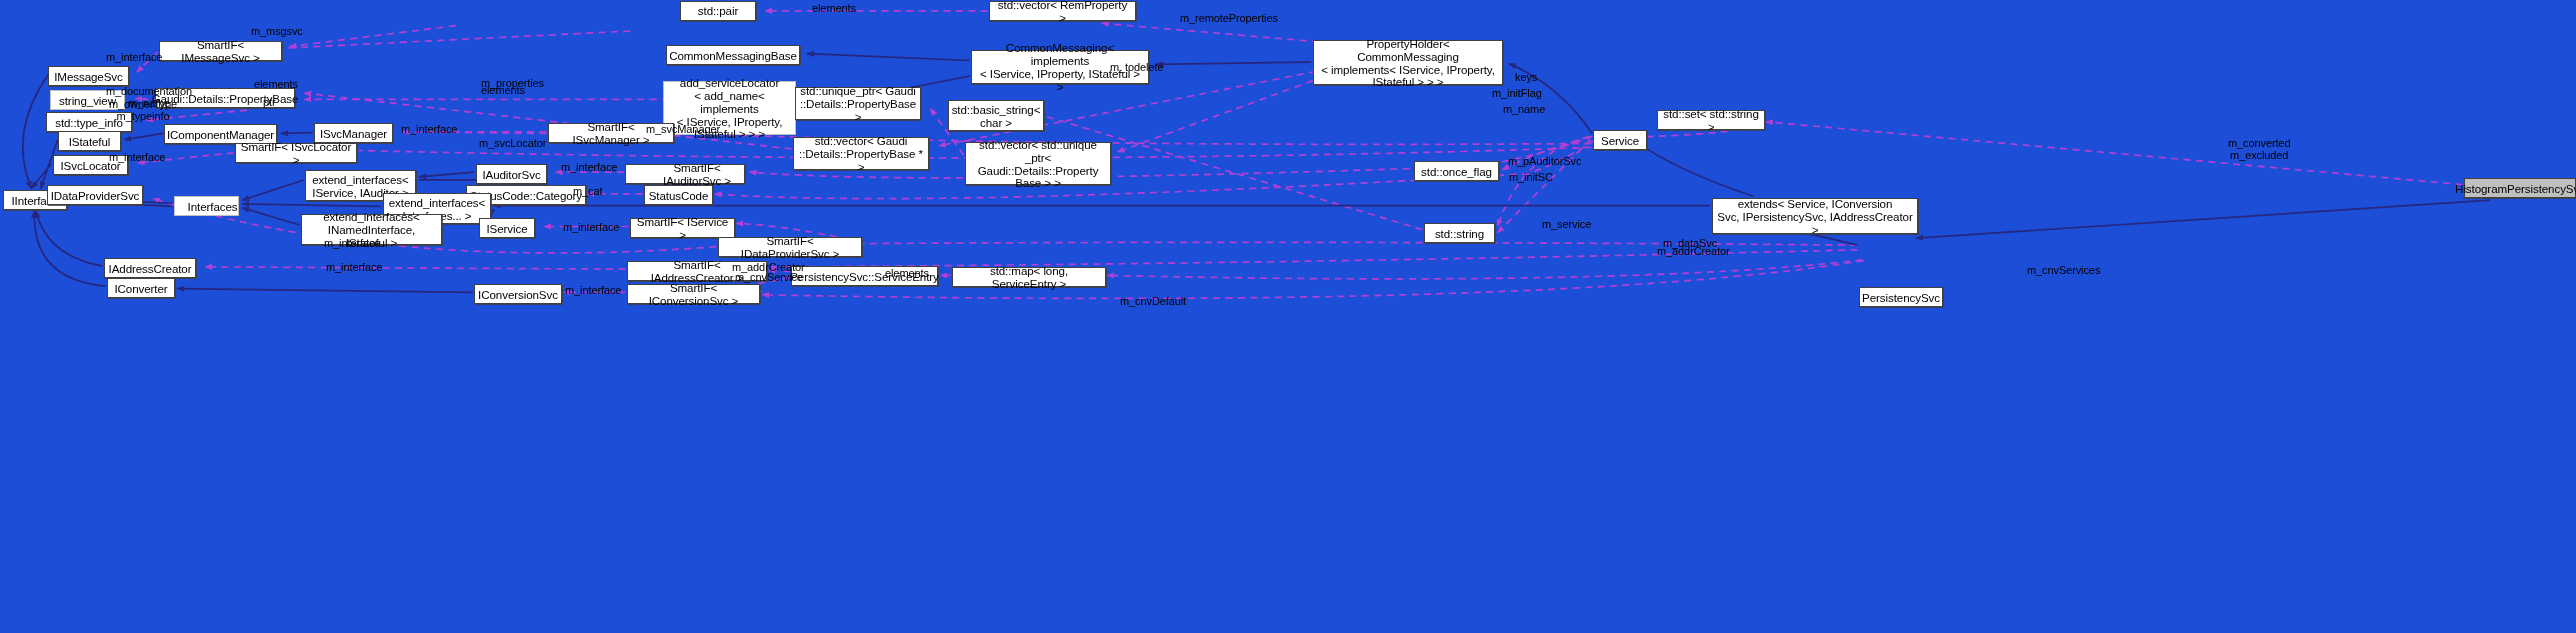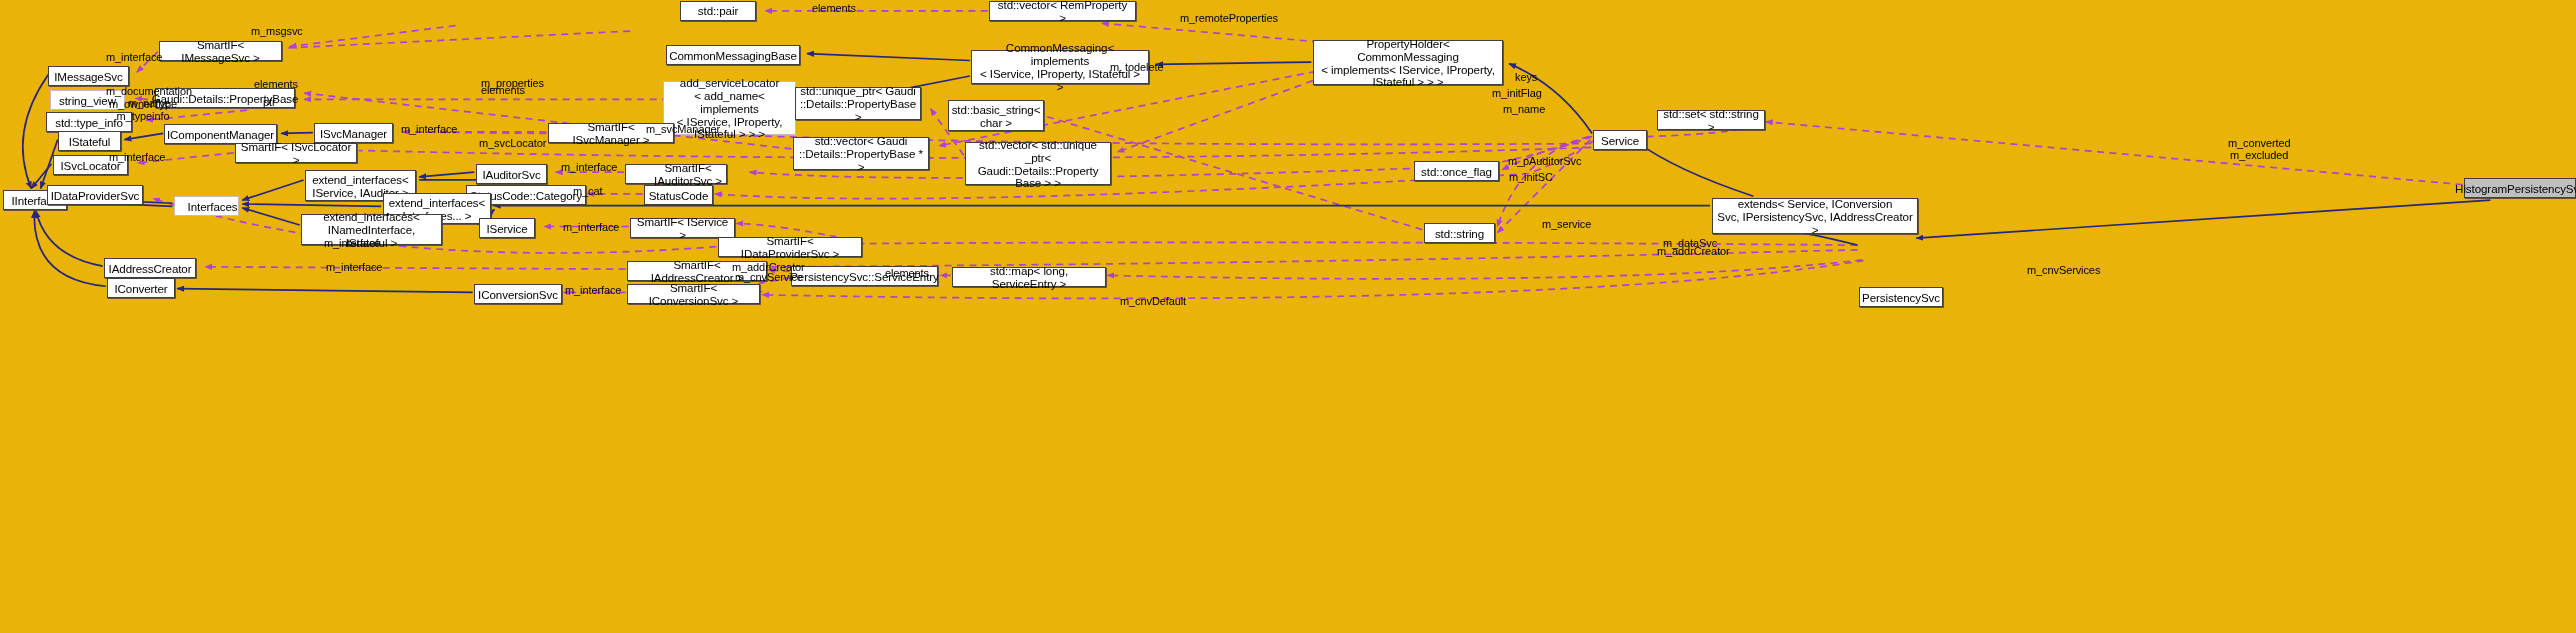--- a/index.html
+++ b/index.html
@@ -5,21 +5,21 @@
 <style>
   html, body {
     margin: 0;
     padding: 0;
     background: #ffffff;
   }
   #diagram {
     position: relative;
     width: 2576px;
     height: 633px;
-    background: #eab308;
+    background: #1d4ed8;
     font-family: "Liberation Sans", sans-serif;
     overflow: hidden;
   }
   #edge-layer {
     position: absolute;
     left: 0; top: 0;
     width: 2576px;
     height: 633px;
     pointer-events: none;
   }
@@ -249,21 +249,21 @@
       <div class="node solid" style="left: 1657px; top: 110px; width: 108px; height: 20px;">std::set&lt; std::string &gt;</div>
       <div class="node solid" style="left: 1593px; top: 130px; width: 54px; height: 20px;">Service</div>
       <div class="node solid" style="left: 58px; top: 131px; width: 63px; height: 20px;">IStateful</div>
       <div class="node solid" style="left: 53px; top: 155px; width: 75px; height: 20px;">ISvcLocator</div>
       <div class="node solid" style="left: 235px; top: 143px; width: 122px; height: 20px;">SmartIF&lt; ISvcLocator &gt;</div>
       <div class="node solid" style="left: 3.1px; top: 190px; width: 64px; height: 20px;">IInterface</div>
       <div class="node solid" style="left: 47px; top: 185px; width: 96px; height: 20px;">IDataProviderSvc</div>
       <div class="node solid" style="left: 305px; top: 170px; width: 111px; height: 31px;">extend_interfaces&lt;
 IService, IAuditor &gt;</div>
       <div class="node solid" style="left: 476px; top: 164px; width: 71px; height: 20px;">IAuditorSvc</div>
-      <div class="node solid" style="left: 625px; top: 164px; width: 102px; height: 20px; padding-left: 28px;">SmartIF&lt; IAuditorSvc &gt;</div>
+      <div class="node solid" style="left: 625px; top: 164px; width: 120px; height: 20px; padding-left: 28px;">SmartIF&lt; IAuditorSvc &gt;</div>
       <div class="node solid" style="left: 466px; top: 185px; width: 120px; height: 20px;">StatusCode::Category</div>
       <div class="node solid" style="left: 644px; top: 185px; width: 69px; height: 20px;">StatusCode</div>
       <div class="node light" style="left: 174px; top: 196px; width: 65px; height: 20px; padding-left: 16px;">Interfaces</div>
       <div class="node solid" style="left: 383px; top: 193px; width: 108px; height: 31px;">extend_interfaces&lt;
 Interfaces... &gt;</div>
       <div class="node solid" style="left: 301px; top: 214px; width: 141px; height: 31px;">extend_interfaces&lt;
 INamedInterface, IStateful &gt;</div>
       <div class="node solid" style="left: 479px; top: 218px; width: 56px; height: 20px;">IService</div>
       <div class="node solid" style="left: 630px; top: 218px; width: 105px; height: 20px;">SmartIF&lt; IService &gt;</div>
       <div class="node solid" style="left: 1712px; top: 198px; width: 206px; height: 36px;">extends&lt; Service, IConversion

